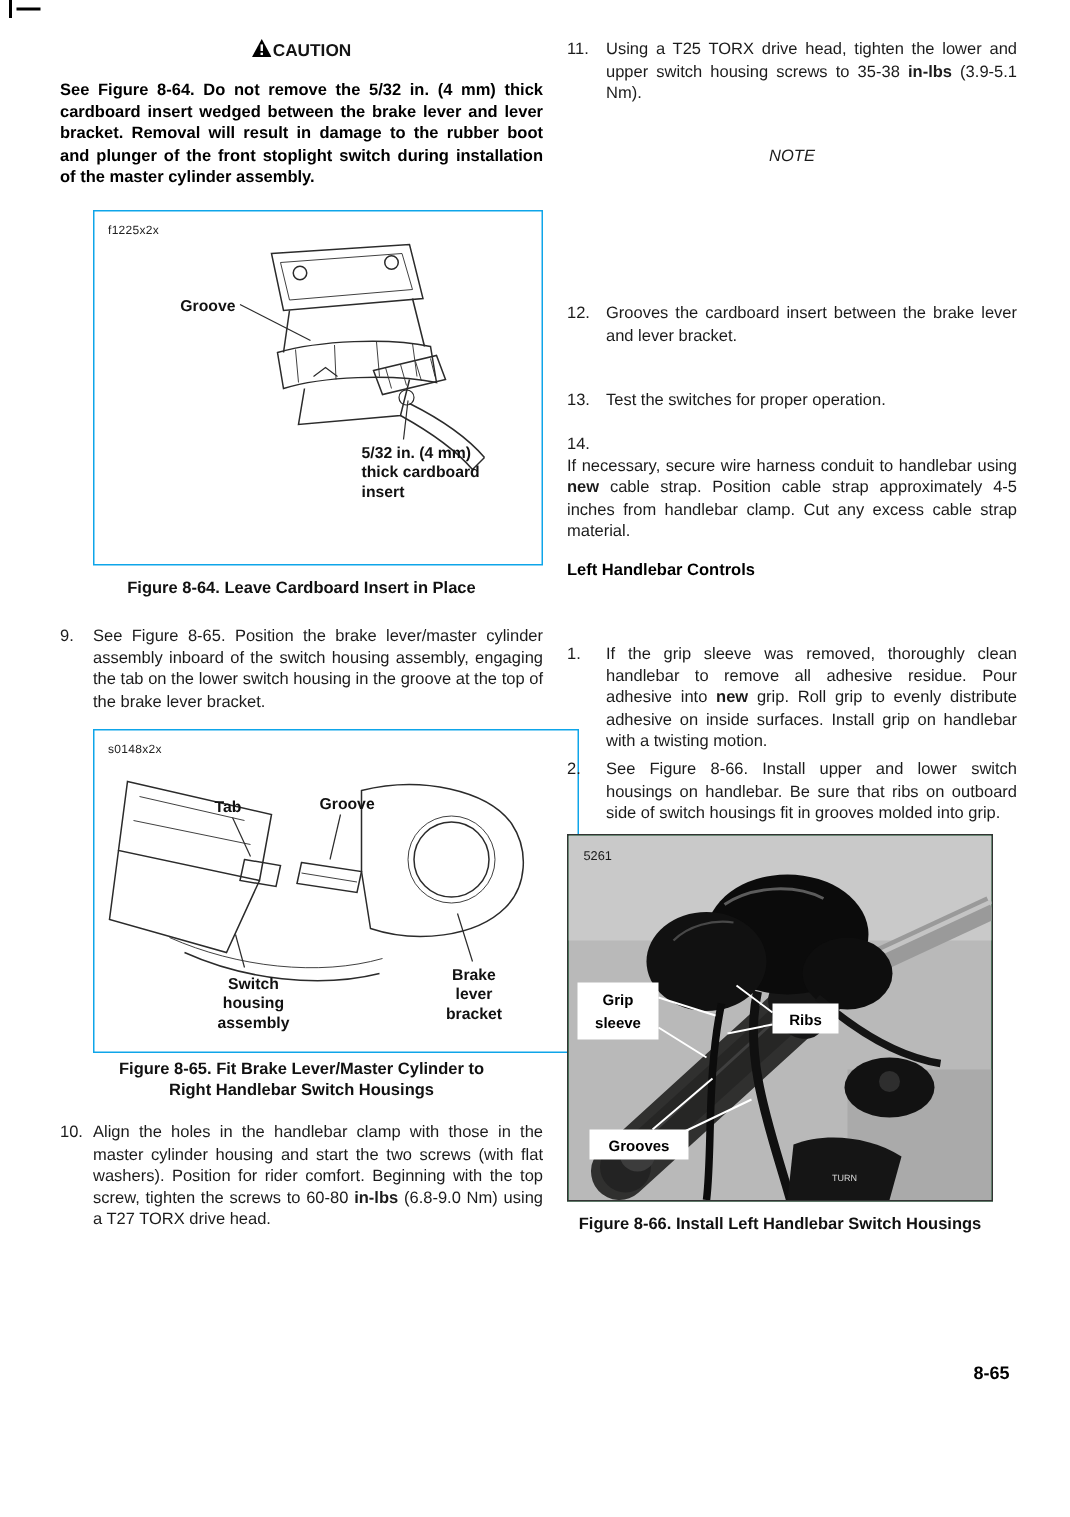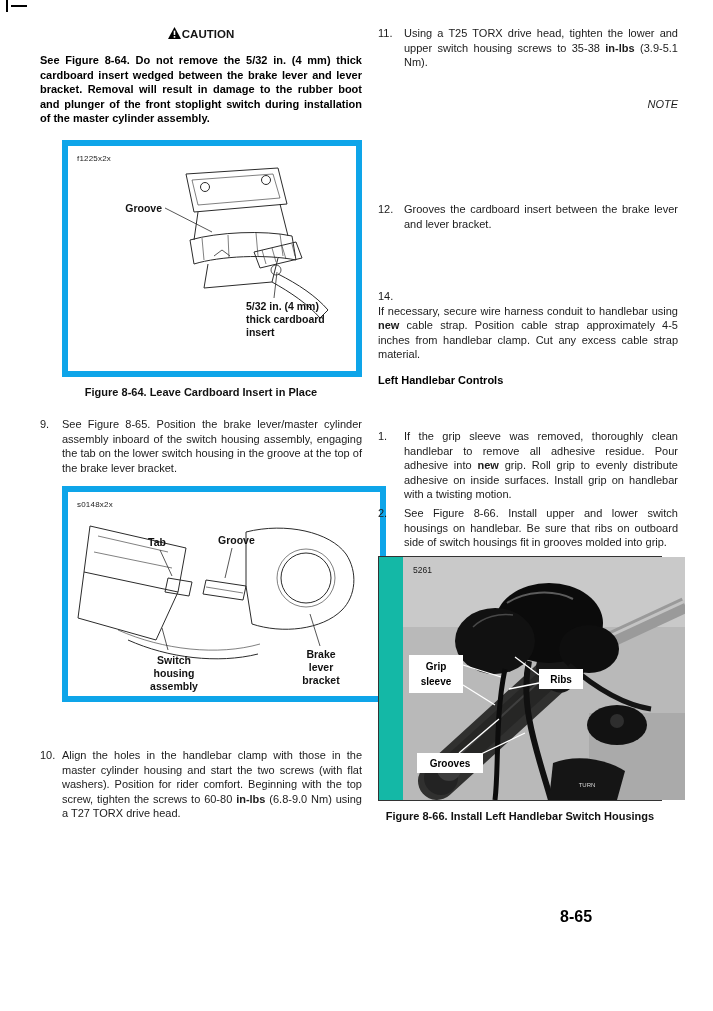--- a/index.html
+++ b/index.html
@@ -8,26 +8,26 @@
     position:relative; width:713px; height:1011px; background:#ffffff;
     font-family:"Liberation Sans", sans-serif; color:#141414; overflow:hidden;
   }
   .abs { position:absolute; }
   .txt { font-size:11px; line-height:14.5px; text-align:justify; color:#1b1b1b; }
   .bold { font-weight:bold; }
   .italic { font-style:italic; }
   .step { display:flex; }
   .step .num { flex:none; }
   .step .body { flex:1 1 auto; text-align:justify; }
-  .figbox { border:6px solid #0ea5e9; background:#ffffff; }
+  .figbox { border:1px solid #0ea5e9; background:#ffffff; }
   .figcode { position:absolute; left:9px; top:8px; font-size:8px; color:#222; letter-spacing:0.2px; }
   .caption { font-size:11px; font-weight:bold; text-align:center; line-height:14px; color:#111; }
   .heading { font-size:11px; font-weight:bold; color:#000; }
   .note-title { font-size:11px; font-style:italic; text-align:center; color:#1b1b1b; }
-  .pagenum { font-size:16px; font-weight:bold; text-align:left; color:#000; }
+  .pagenum { font-size:12px; font-weight:bold; text-align:right; color:#000; }
   svg text { font-family:"Liberation Sans", sans-serif; }
   .fig-label { font-size:10.5px; font-weight:bold; fill:#111; }
   .photo-label { font-size:10px; font-weight:bold; fill:#000; }
   .cropmark { background:#000; }
 </style>
 </head>
 <body>
 
 <div class="page">
 
@@ -103,58 +103,66 @@
       <text x="80" y="54" class="fig-label">Tab</text>
       <text x="150" y="52" class="fig-label">Groove</text>
       <text x="106" y="172" text-anchor="middle" class="fig-label">Switch</text>
       <text x="106" y="185" text-anchor="middle" class="fig-label">housing</text>
       <text x="106" y="198" text-anchor="middle" class="fig-label">assembly</text>
       <text x="253" y="166" text-anchor="middle" class="fig-label">Brake</text>
       <text x="253" y="179" text-anchor="middle" class="fig-label">lever</text>
       <text x="253" y="192" text-anchor="middle" class="fig-label">bracket</text>
     </svg>
   </div>
+  <div class="abs caption" style="left:40px; top:706px; width:322px;">
+    <div>Figure 8-65. Fit Brake Lever/Master Cylinder to</div>
+    <div>Right Handlebar Switch Housings</div>
+  </div>
 
   <div class="abs txt step" style="left:40px; top:748px; width:322px;">
     <span class="num" style="width:22px;">10.</span>
     <span class="body"><span>Align the holes in the handlebar clamp with those in the master cylinder housing and start the two screws (with flat washers). Position for rider comfort. Beginning with the top screw, tighten the screws to 60-80 </span><span class="bold">in-lbs</span><span> (6.8-9.0 Nm) using a T27 TORX drive head.</span></span>
   </div>
 
   <div class="abs txt step" style="left:378px; top:26px; width:300px;">
     <span class="num" style="width:26px;">11.</span>
     <span class="body"><span>Using a T25 TORX drive head, tighten the lower and upper switch housing screws to 35-38 </span><span class="bold">in-lbs</span><span> (3.9-5.1 Nm).</span></span>
   </div>
 
-  <div class="abs note-title" style="left:378px; top:98px; width:300px;text-align:right;">NOTE</div>
+  <div class="abs note-title" style="left:378px; top:98px; width:300px;">NOTE</div>
 
 
   <div class="abs txt step" style="left:378px; top:202px; width:300px;">
     <span class="num" style="width:26px;">12.</span>
     <span class="body">Grooves the cardboard insert between the brake lever and lever bracket.</span>
   </div>
 
+  <div class="abs txt step" style="left:378px; top:260px; width:300px;">
+    <span class="num" style="width:26px;">13.</span>
+    <span class="body">Test the switches for proper operation.</span>
+  </div>
 
   <div class="abs txt step" style="left:378px; top:289px; width:300px;flex-direction:column;">
     <span class="num" style="width:26px;">14.</span>
     <span class="body"><span>If necessary, secure wire harness conduit to handlebar using </span><span class="bold">new</span><span> cable strap. Position cable strap approximately 4-5 inches from handlebar clamp. Cut any excess cable strap material.</span></span>
   </div>
 
   <div class="abs heading" style="left:378px; top:374px; width:300px;">Left Handlebar Controls</div>
 
   <div class="abs txt step" style="left:378px; top:429px; width:300px;">
     <span class="num" style="width:26px;">1.</span>
     <span class="body"><span>If the grip sleeve was removed, thoroughly clean handlebar to remove all adhesive residue. Pour adhesive into </span><span class="bold">new</span><span> grip. Roll grip to evenly distribute adhesive on inside surfaces. Install grip on handlebar with a twisting motion.</span></span>
   </div>
 
   <div class="abs txt step" style="left:378px; top:506px; width:300px;">
     <span class="num" style="width:26px;">2.</span>
     <span class="body">See Figure 8-66. Install upper and lower switch housings on handlebar. Be sure that ribs on outboard side of switch housings fit in grooves molded into grip.</span>
   </div>
 
-  <div class="abs" style="left:378px; top:556px; width:284px; height:245px; border:1px solid #333; background:#14b8a6;padding-left:24px;">
+  <div class="abs" style="left:378px; top:556px; width:284px; height:245px; border:1px solid #333; background:#15803d;">
     <svg width="282" height="243" viewBox="0 0 282 243">
       <rect x="0" y="0" width="282" height="243" fill="#b9b9b9"></rect>
       <rect x="0" y="0" width="282" height="70" fill="#c9c9c9"></rect>
       <rect x="186" y="156" width="96" height="87" fill="#aaaaaa"></rect>
       <g>
         <path d="M170,100 L282,48" stroke="#9a9a9a" stroke-width="16" fill="none"></path>
         <path d="M170,96 L282,44" stroke="#c4c4c4" stroke-width="3" fill="none"></path>
         <path d="M168,102 L34,224" stroke="#30302f" stroke-width="38" stroke-linecap="round" fill="none"></path>
         <path d="M160,108 L44,213" stroke="#1f1f1f" stroke-width="22" stroke-linecap="round" fill="none" opacity="0.6"></path>
         <path d="M150,112 L56,198" stroke="#4a4a4a" stroke-width="2" fill="none" opacity="0.7"></path>

